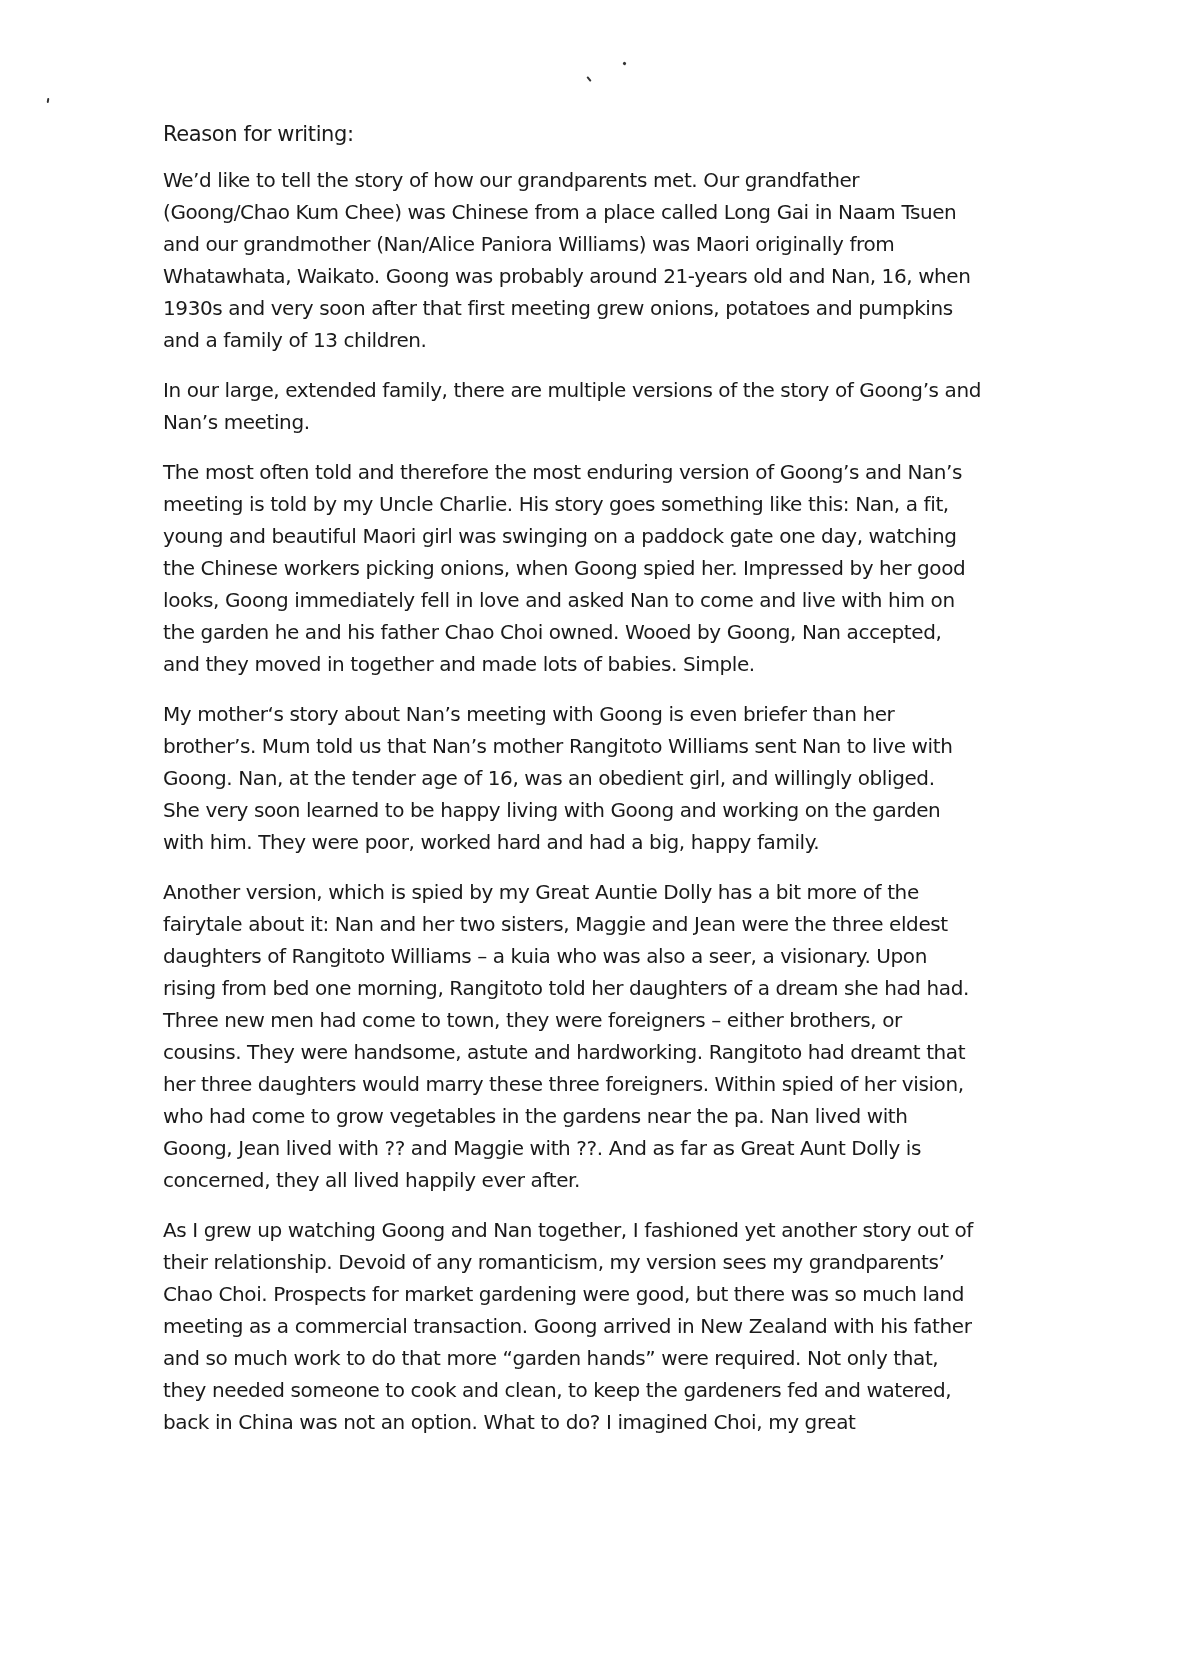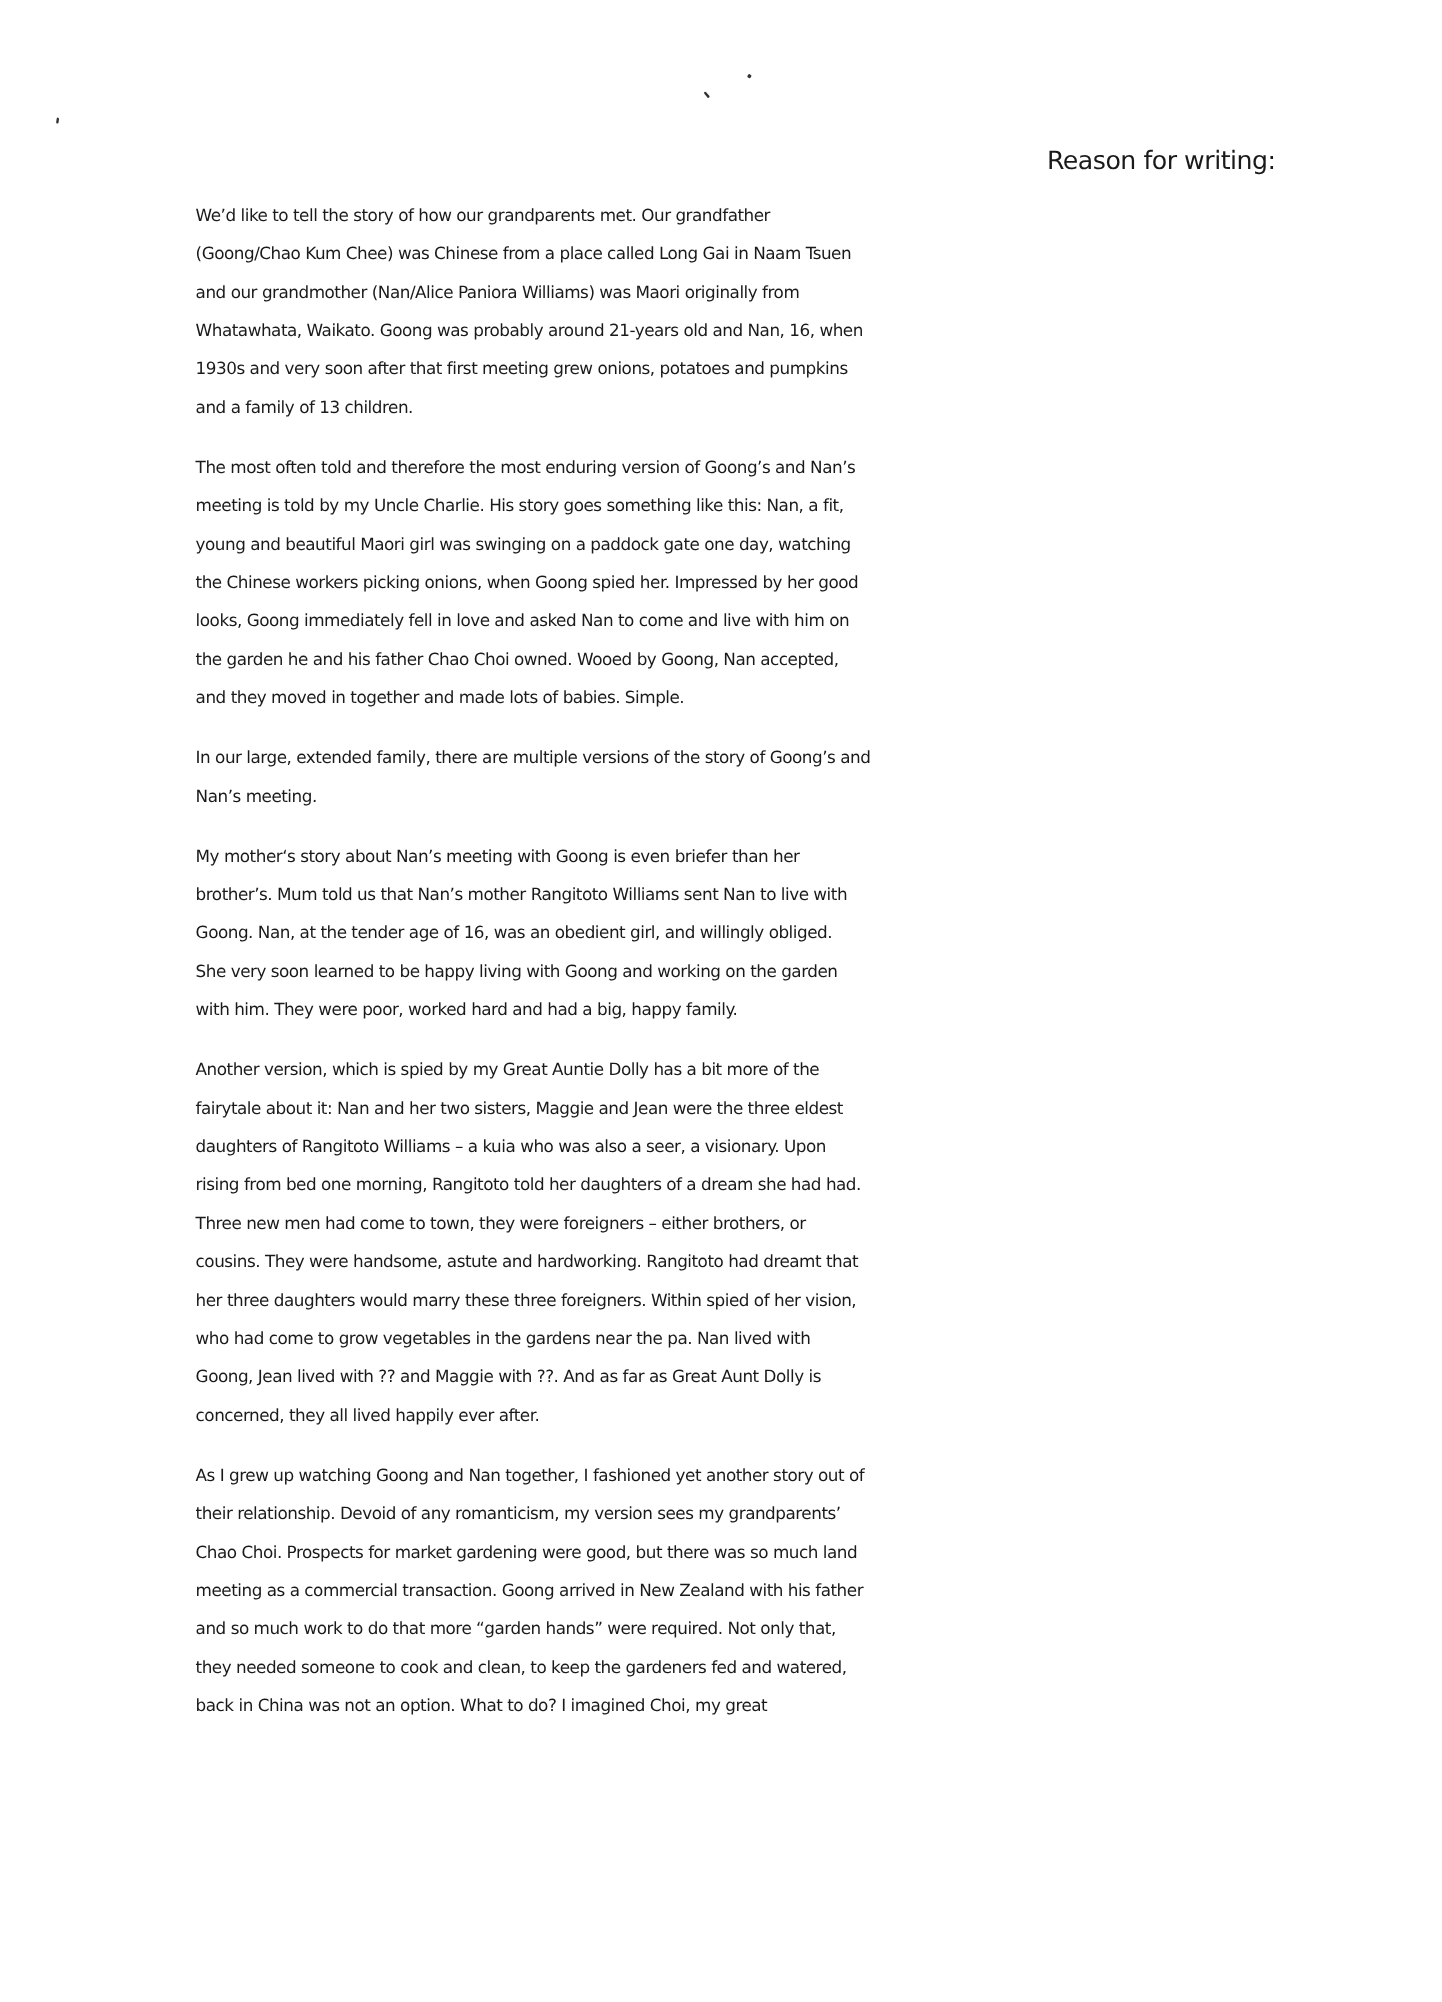--- a/index.html
+++ b/index.html
@@ -36,24 +36,23 @@
       left: 163px;
       top: 118px;
       width: 900px;
     }
     .heading {
       font-size: 21px;
       line-height: 32px;
       margin: 0 0 14px 0;
       letter-spacing: -0.4px;
       font-weight: normal;
-      text-align: right;
     }
     .para {
-      font-size: 14px;
+      font-size: 20px;
       line-height: 32px;
       margin: 0 0 18px 0;
       letter-spacing: -0.4px;
     }
     .line {
       display: block;
       white-space: nowrap;
     }
   </style>
 </head>
@@ -70,32 +69,32 @@
     <p class="para">
       <span class="line">We’d like to tell the story of how our grandparents met.  Our grandfather</span>
       <span class="line">(Goong/Chao Kum Chee) was Chinese from a place called Long Gai in Naam Tsuen</span>
       <span class="line">and our grandmother (Nan/Alice Paniora Williams) was Maori originally from</span>
       <span class="line">Whatawhata, Waikato.  Goong was probably around 21-years old and Nan, 16, when</span>
       <span class="line">1930s and very soon after that first meeting grew onions, potatoes and pumpkins</span>
       <span class="line">and a family of 13 children.</span>
     </p>
 
     <p class="para">
+      <span class="line">In our large, extended family, there are multiple versions of the story of Goong’s and</span>
+      <span class="line">Nan’s meeting.</span>
+    </p>
+
+    <p class="para">
       <span class="line">The most often told and therefore the most enduring version of Goong’s and Nan’s</span>
       <span class="line">meeting is told by my Uncle Charlie.  His story goes something like this: Nan, a fit,</span>
       <span class="line">young and beautiful Maori girl was swinging on a paddock gate one day, watching</span>
       <span class="line">the Chinese workers picking onions, when Goong spied her.  Impressed by her good</span>
       <span class="line">looks, Goong immediately fell in love and asked Nan to come and live with him on</span>
       <span class="line">the garden he and his father Chao Choi owned.  Wooed by Goong, Nan accepted,</span>
       <span class="line">and they moved in together and made lots of babies.  Simple.</span>
-    </p>
-
-    <p class="para">
-      <span class="line">In our large, extended family, there are multiple versions of the story of Goong’s and</span>
-      <span class="line">Nan’s meeting.</span>
     </p>
 
     <p class="para">
       <span class="line">My mother‘s story about Nan’s meeting with Goong is even briefer than her</span>
       <span class="line">brother’s.  Mum told us that Nan’s mother Rangitoto Williams sent Nan to live with</span>
       <span class="line">Goong.  Nan, at the tender age of 16, was an obedient girl, and willingly obliged.</span>
       <span class="line">She very soon learned to be happy living with Goong and working on the garden</span>
       <span class="line">with him. They were poor, worked hard and had a big, happy family.</span>
     </p>
 

